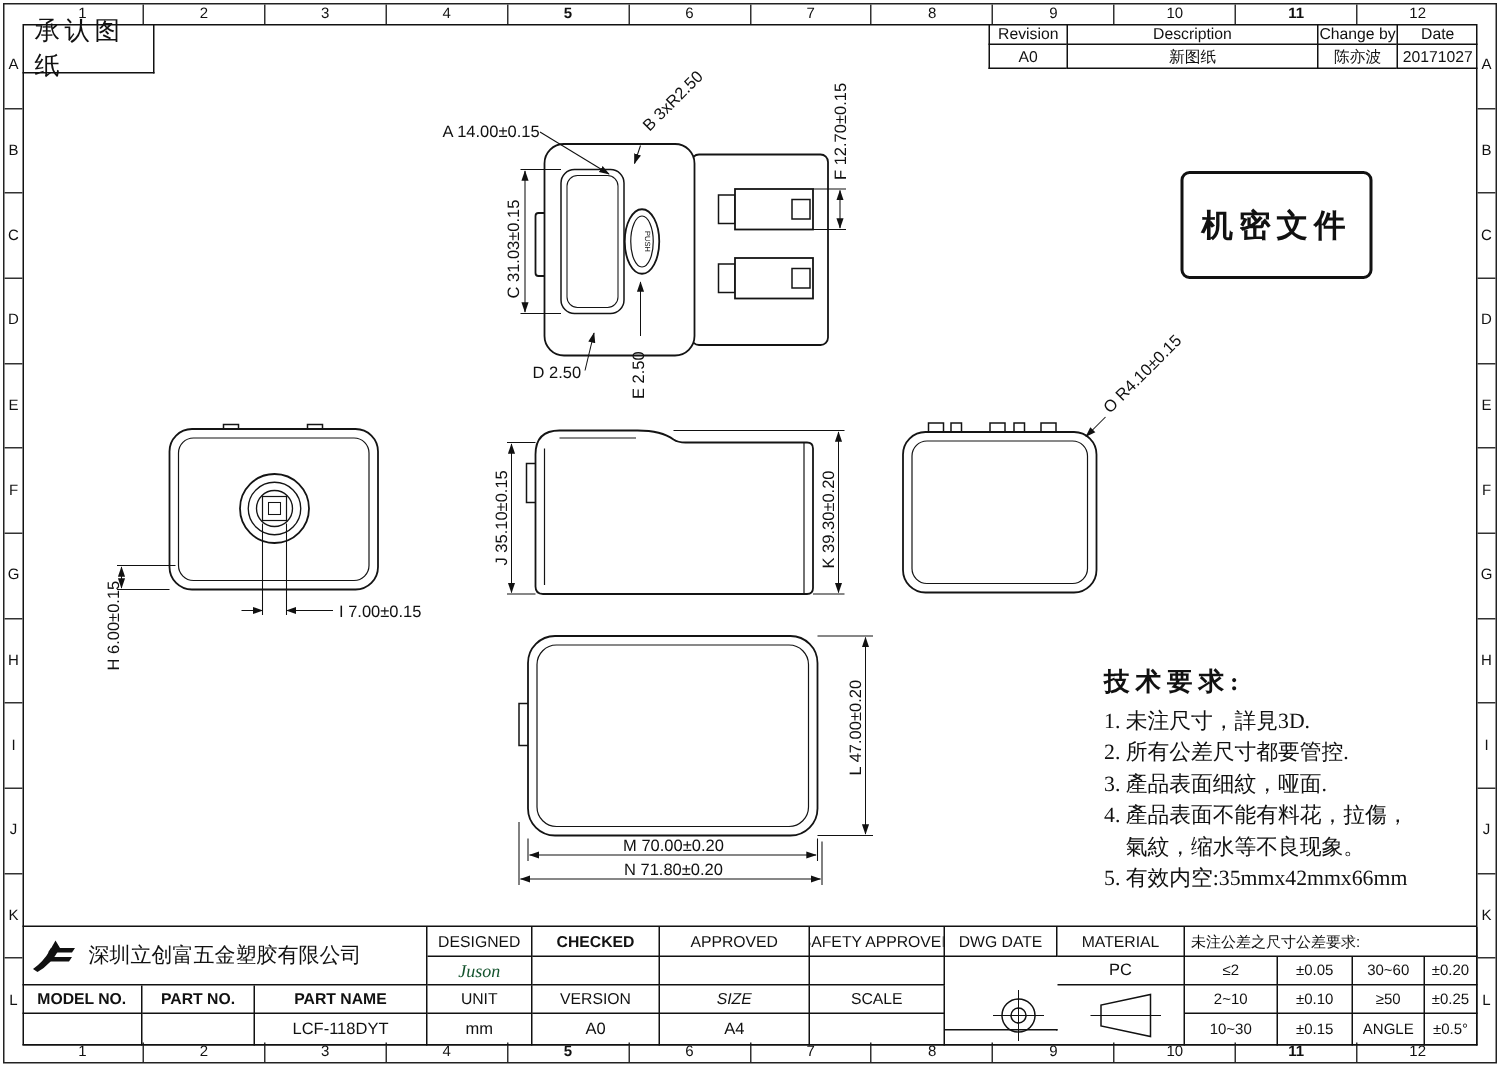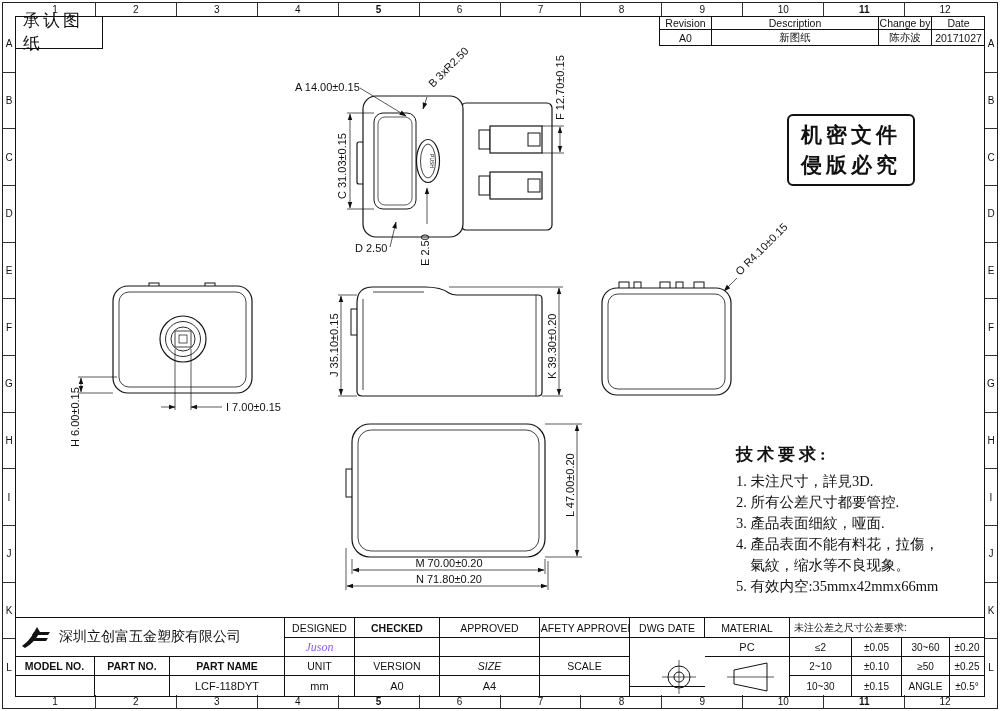--- a/index.html
+++ b/index.html
@@ -52,21 +52,21 @@
   
   .tb{position:absolute;left:15px;top:617px;width:969px;height:79px;
     display:grid;grid-template-columns:80px 75px 115px 70px 85px 100px 90px 75px 85px 62px 50px 48px 35px;
     grid-template-rows:20px 19px 19px 21px;border-top:1.4px solid #111;font-size:10.5px;box-sizing:border-box;}
   .tb .c{border-right:1px solid #111;border-bottom:1px solid #111;display:flex;align-items:center;justify-content:center;
     overflow:hidden;white-space:nowrap;box-sizing:border-box;}
   .tb .bold{font-weight:bold;}
   .tb .left{justify-content:flex-start;padding-left:4px;}
   .tb .company{gap:6px;font-size:14px;}
   .tb .val{font-size:11px;}
-  .tb .hand{font-family:"Liberation Serif",serif;font-style:italic;font-size:12px;color:#8b5cf6;}
+  .tb .hand{font-family:"Liberation Serif",serif;font-style:italic;font-size:12px;color:#14532d;}
   .tb .tol{font-size:10px;}
 </style>
 </head>
 <body>
 
 <div class="outer-frame"></div>
 <div class="inner-frame"></div>
 
 <div class="ruler ruler-top">
   <span class="rc">1</span>
@@ -135,21 +135,20 @@
   <div class="rev-c">Change by</div>
   <div class="rev-c">Date</div>
   <div class="rev-c last-row">A0</div>
   <div class="rev-c last-row">新图纸</div>
   <div class="rev-c last-row">陈亦波</div>
   <div class="rev-c last-row">20171027</div>
 </div>
 
 <div class="stamp">
   <span>机密文件</span>
-  <span>侵版必究</span>
 </div>
 
 <div class="tech">
   <div class="tech-title">技术要求:</div>
   <div class="tech-item">1. 未注尺寸，詳見3D.</div>
   <div class="tech-item">2. 所有公差尺寸都要管控.</div>
   <div class="tech-item">3. 產品表面细紋，哑面.</div>
   <div class="tech-item">4. 產品表面不能有料花，拉傷，</div>
   <div class="tech-item">    氣紋，缩水等不良现象。</div>
   <div class="tech-item">5. 有效内空:35mmx42mmx66mm</div>

